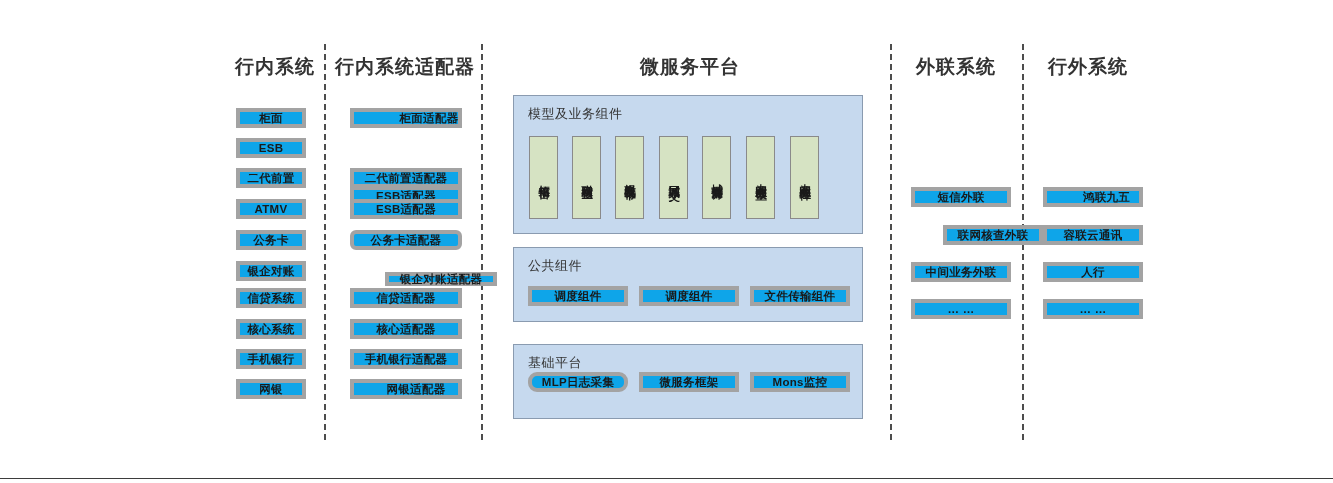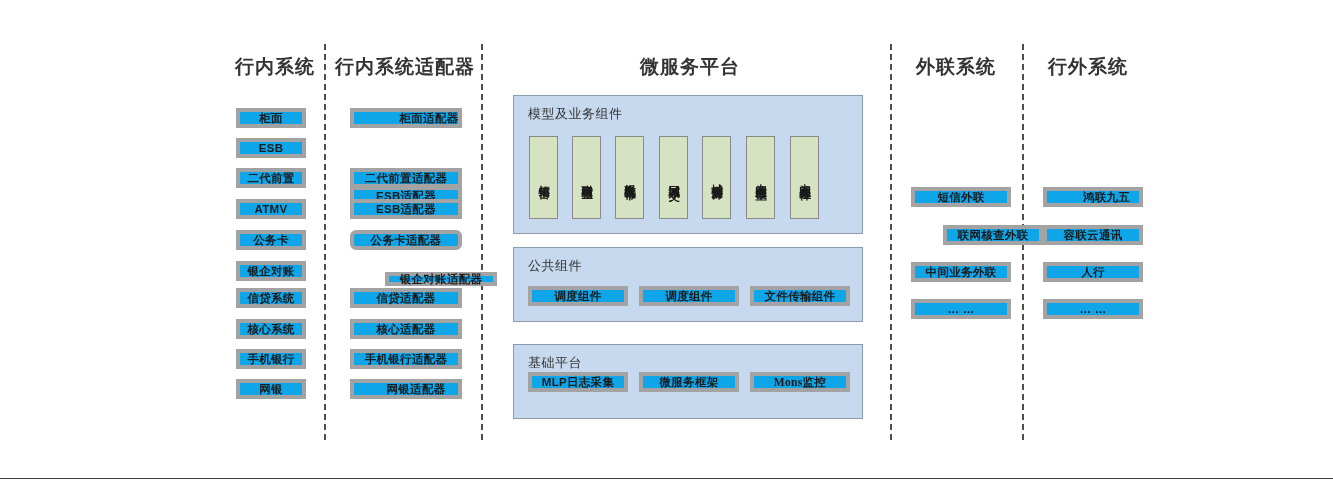--- a/index.html
+++ b/index.html
@@ -154,23 +154,23 @@
   <div class="panel" style="left:513px; top:247px; width:350px; height:75px;">
     <div class="panel-title">公共组件</div>
   </div>
   <div class="gbox bold" style="left:528px; top:286px; width:100px; height:20px;">调度组件</div>
   <div class="gbox bold" style="left:639px; top:286px; width:100px; height:20px;">调度组件</div>
   <div class="gbox bold" style="left:750px; top:286px; width:100px; height:20px;">文件传输组件</div>
 
   <div class="panel" style="left:513px; top:333px; width:350px; height:75px;margin-top:11px;">
     <div class="panel-title">基础平台</div>
   </div>
-  <div class="gbox bold" style="left:528px; top:372px; width:100px; height:20px;">MLP日志采集</div>
+  <div class="gbox bold" style="left:528px; top:372px; width:100px; height:20px;border-radius:9px;">MLP日志采集</div>
   <div class="gbox bold" style="left:639px; top:372px; width:100px; height:20px;">微服务框架</div>
-  <div class="gbox bold" style="left:750px; top:372px; width:100px; height:20px;font-family:Liberation Serif, serif;">Mons监控</div>
+  <div class="gbox bold" style="left:750px; top:372px; width:100px; height:20px;">Mons监控</div>
 
   <div class="gbox bold" style="left:911px; top:187px; width:100px; height:20px;">短信外联</div>
   <div class="gbox bold" style="left:911px; top:225px; width:100px; height:20px;margin-left:32px;">联网核查外联</div>
   <div class="gbox bold" style="left:911px; top:262px; width:100px; height:20px;">中间业务外联</div>
   <div class="gbox bold" style="left:911px; top:299px; width:100px; height:20px;">… …</div>
 
   <div class="gbox bold" style="left:1043px; top:187px; width:100px; height:20px;padding-left:27px;">鸿联九五</div>
   <div class="gbox bold" style="left:1043px; top:225px; width:100px; height:20px;">容联云通讯</div>
   <div class="gbox bold" style="left:1043px; top:262px; width:100px; height:20px;">人行</div>
   <div class="gbox bold" style="left:1043px; top:299px; width:100px; height:20px;">… …</div>

